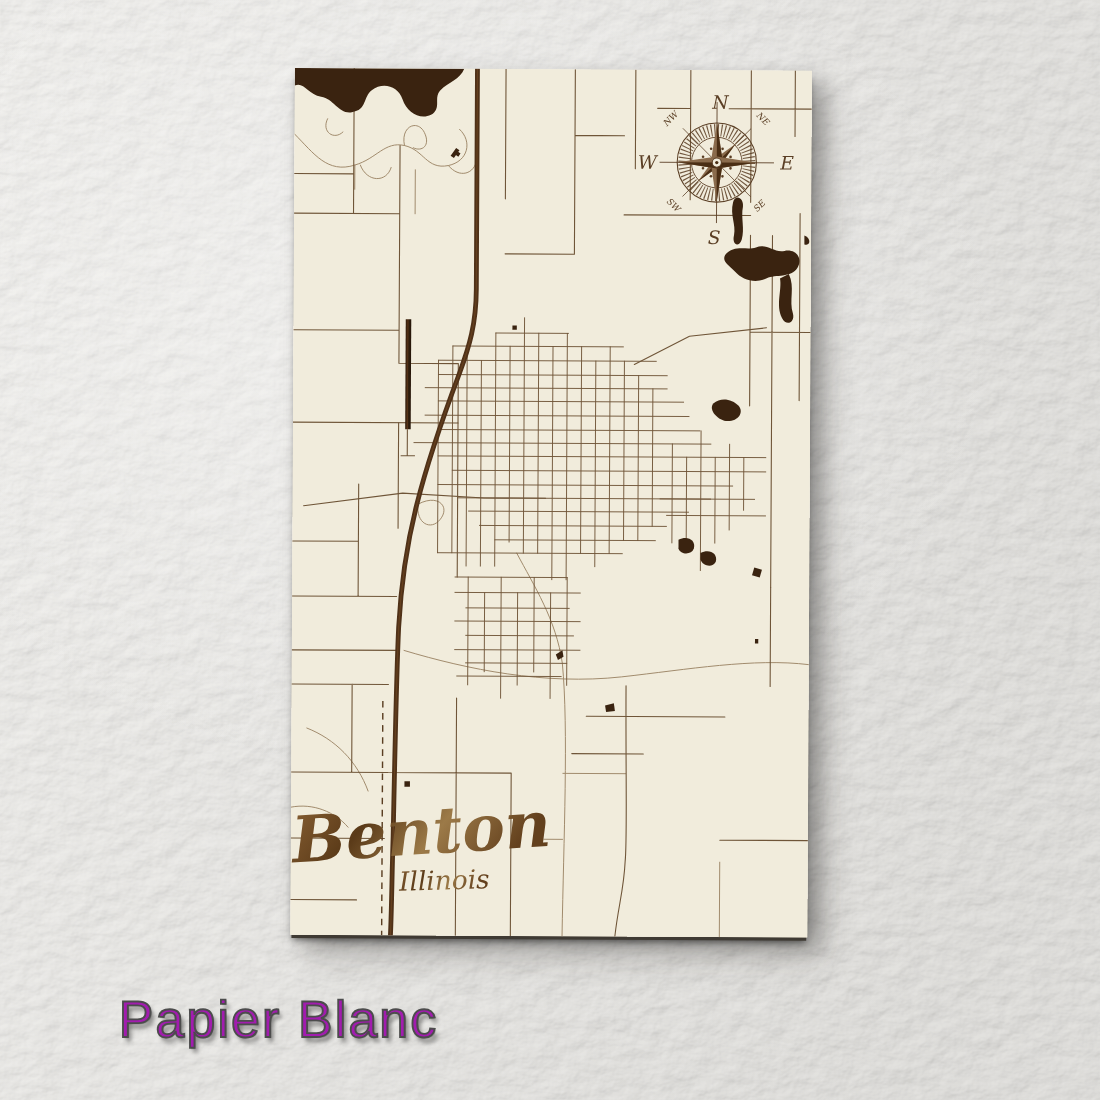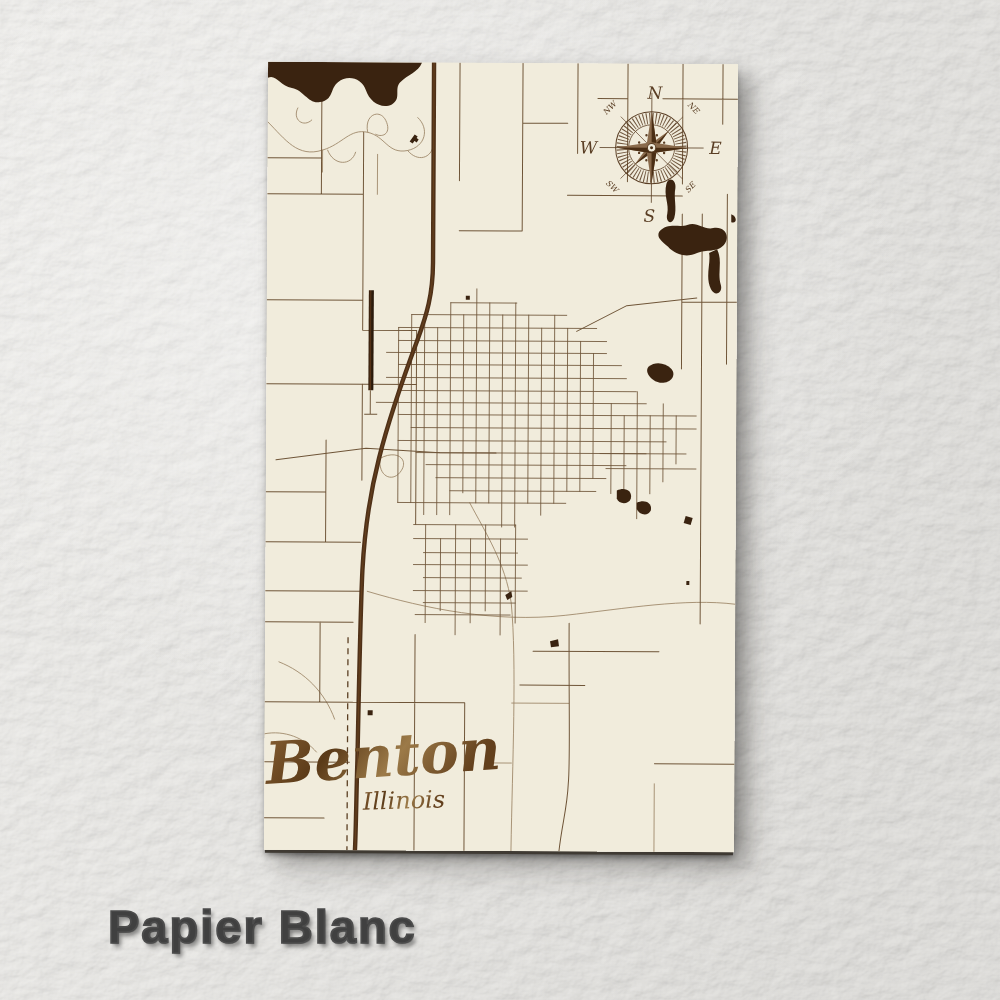--- a/index.html
+++ b/index.html
@@ -21,23 +21,23 @@
     transform:rotate(.3deg);
     box-shadow:
       0 4px 0 -1px #3f3a33,
       0 7px 6px -2px rgba(0,0,0,.45),
       10px 8px 18px rgba(0,0,0,.25),
       16px 20px 30px rgba(30,25,20,.2);
   }
   .poster svg{display:block;}
   .watermark{
     position:absolute;left:108px;top:899px;
-    font-size:47px;font-weight:700;letter-spacing:2px;
+    font-size:47px;font-weight:400;letter-spacing:2px;
     font-family:"Liberation Sans",sans-serif;
-    color:#404040;
+    color:#a21caf;
     -webkit-text-stroke:1.7px #4c4c4c;
     text-shadow:3px 4px 4px rgba(0,0,0,.42), 1px 1px 1px rgba(0,0,0,.3);
   }
   .map-title{font-family:"DejaVu Serif",serif;font-style:italic;font-weight:bold;}
   .map-subtitle{font-family:"DejaVu Serif",serif;font-style:italic;}
   .compass-letter{font-family:"DejaVu Serif",serif;font-style:italic;}
 </style>
 </head>
 <body>
 

